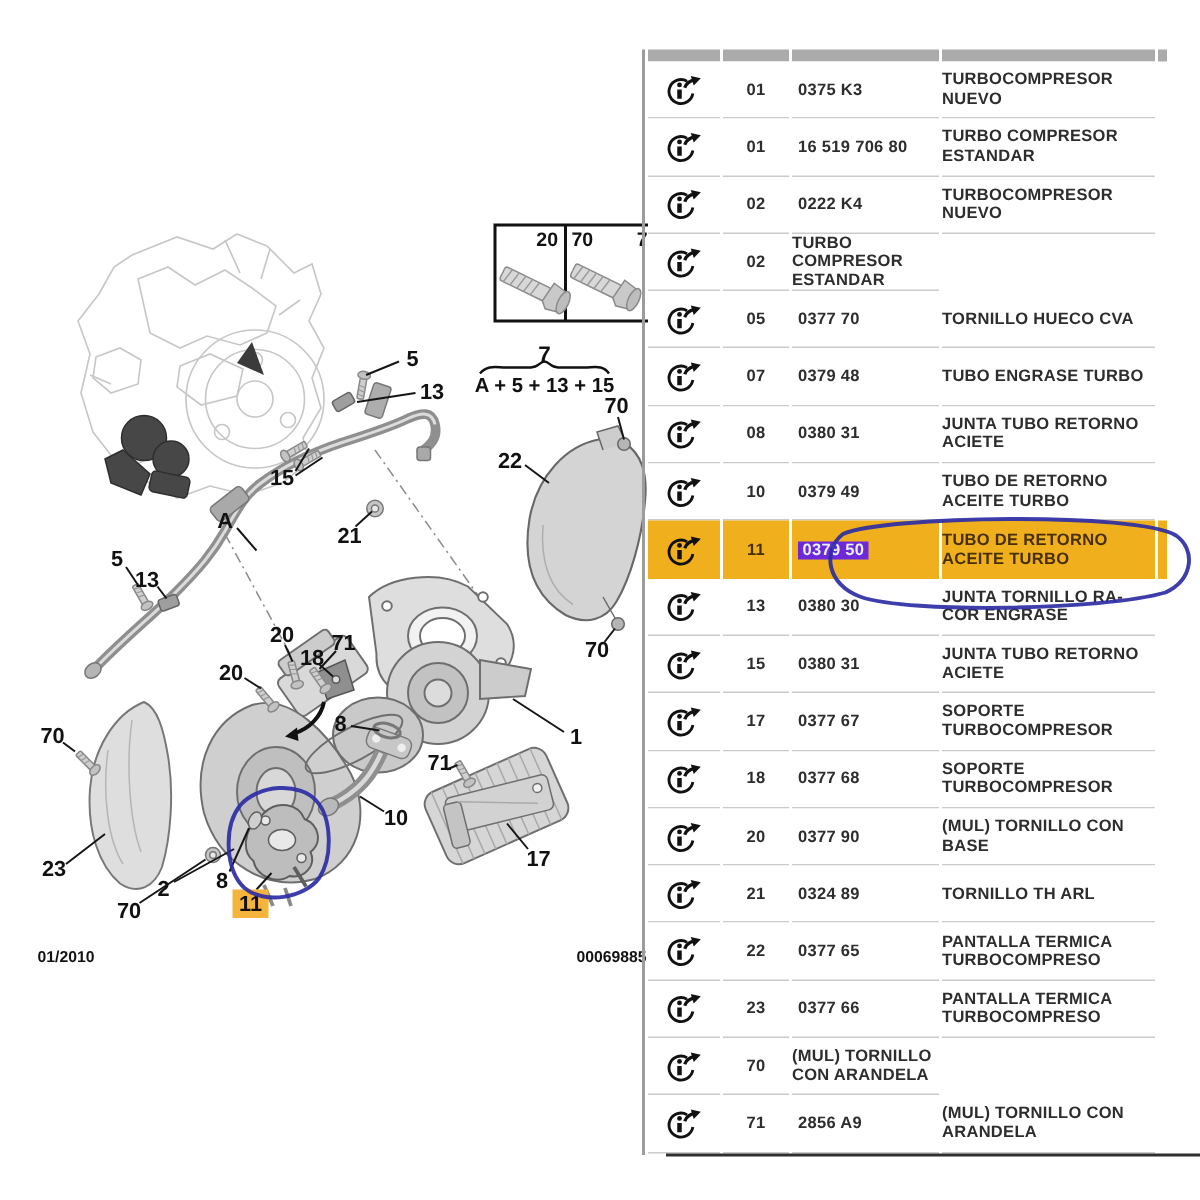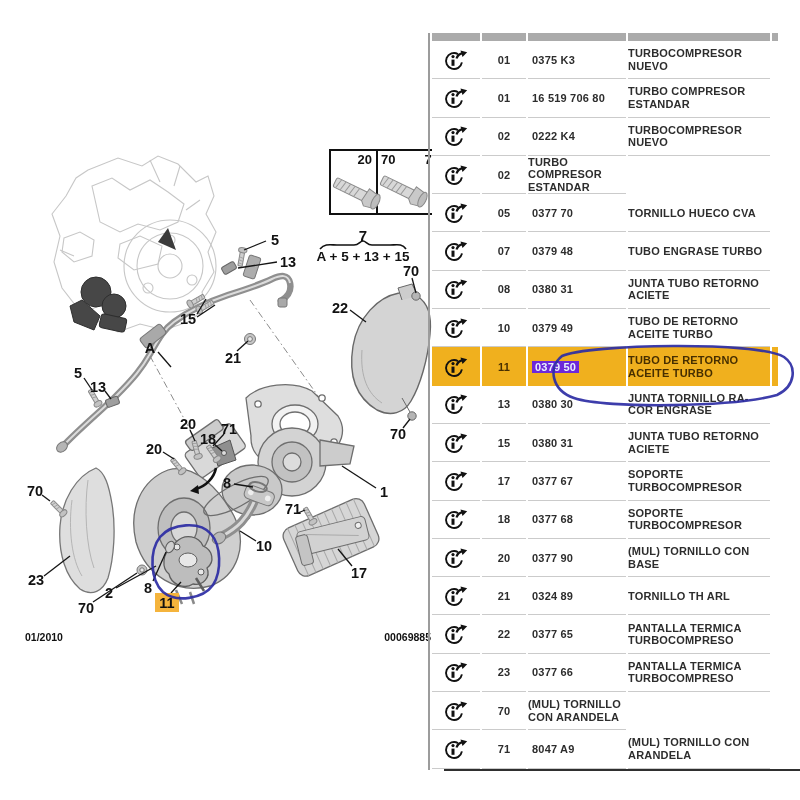--- a/index.html
+++ b/index.html
@@ -557,21 +557,21 @@
     <div class="c icon">
       <svg width="26" height="24" viewBox="0 0 26 24">
         <path d="M15,6.1 A8,8 0 1 0 18.9,14.4" fill="none" stroke="#111" stroke-width="1.9"></path>
         <circle cx="10" cy="8.6" r="1.6" fill="#111"></circle>
         <path d="M10,11.6 v6.2" stroke="#111" stroke-width="3"></path>
         <path d="M13.5,10.5 C14.5,7.5 17,5.8 20,5.2" stroke="#111" stroke-width="2.2" fill="none"></path>
         <polygon points="17.5,2.6 24.2,4.2 19.5,9" fill="#111"></polygon>
       </svg>
     </div>
     <div class="c item">71</div>
-    <div class="c part">8047 A9</div>
+    <div class="c part">2856 A9</div>
     <div class="c desc">(MUL) TORNILLO CON ARANDELA</div>
     <div class="c sliver"></div>
   </div>
       </div>
   </div>
   <div class="botline"></div>
 
   <svg class="penlayer" viewBox="0 0 800 800">
     <path class="pen" d="M562,356 C588,344 758,341 784,357 C797,366 796,386 777,395 C735,407 606,409 574,398 C551,390 548,367 562,356 Z"></path>
     <path class="pen" d="M160,537 C172,523 200,521 211,534 C221,545 222,571 213,585 C203,599 176,603 163,592 C150,580 149,551 160,537 Z"></path>

